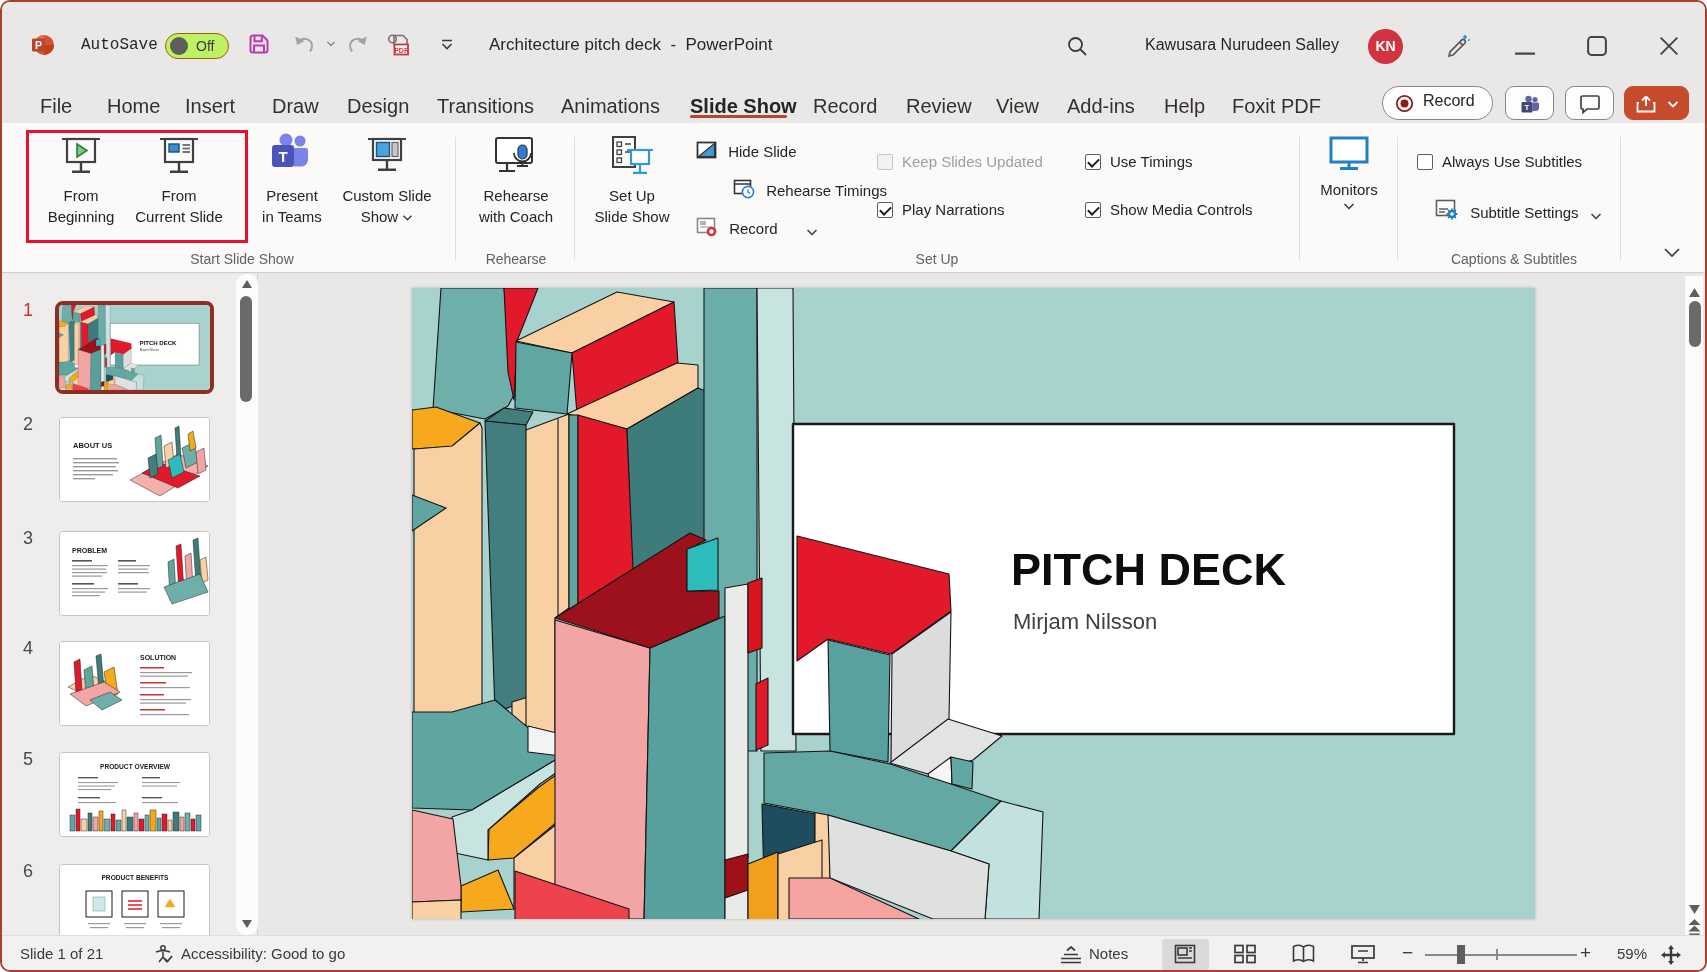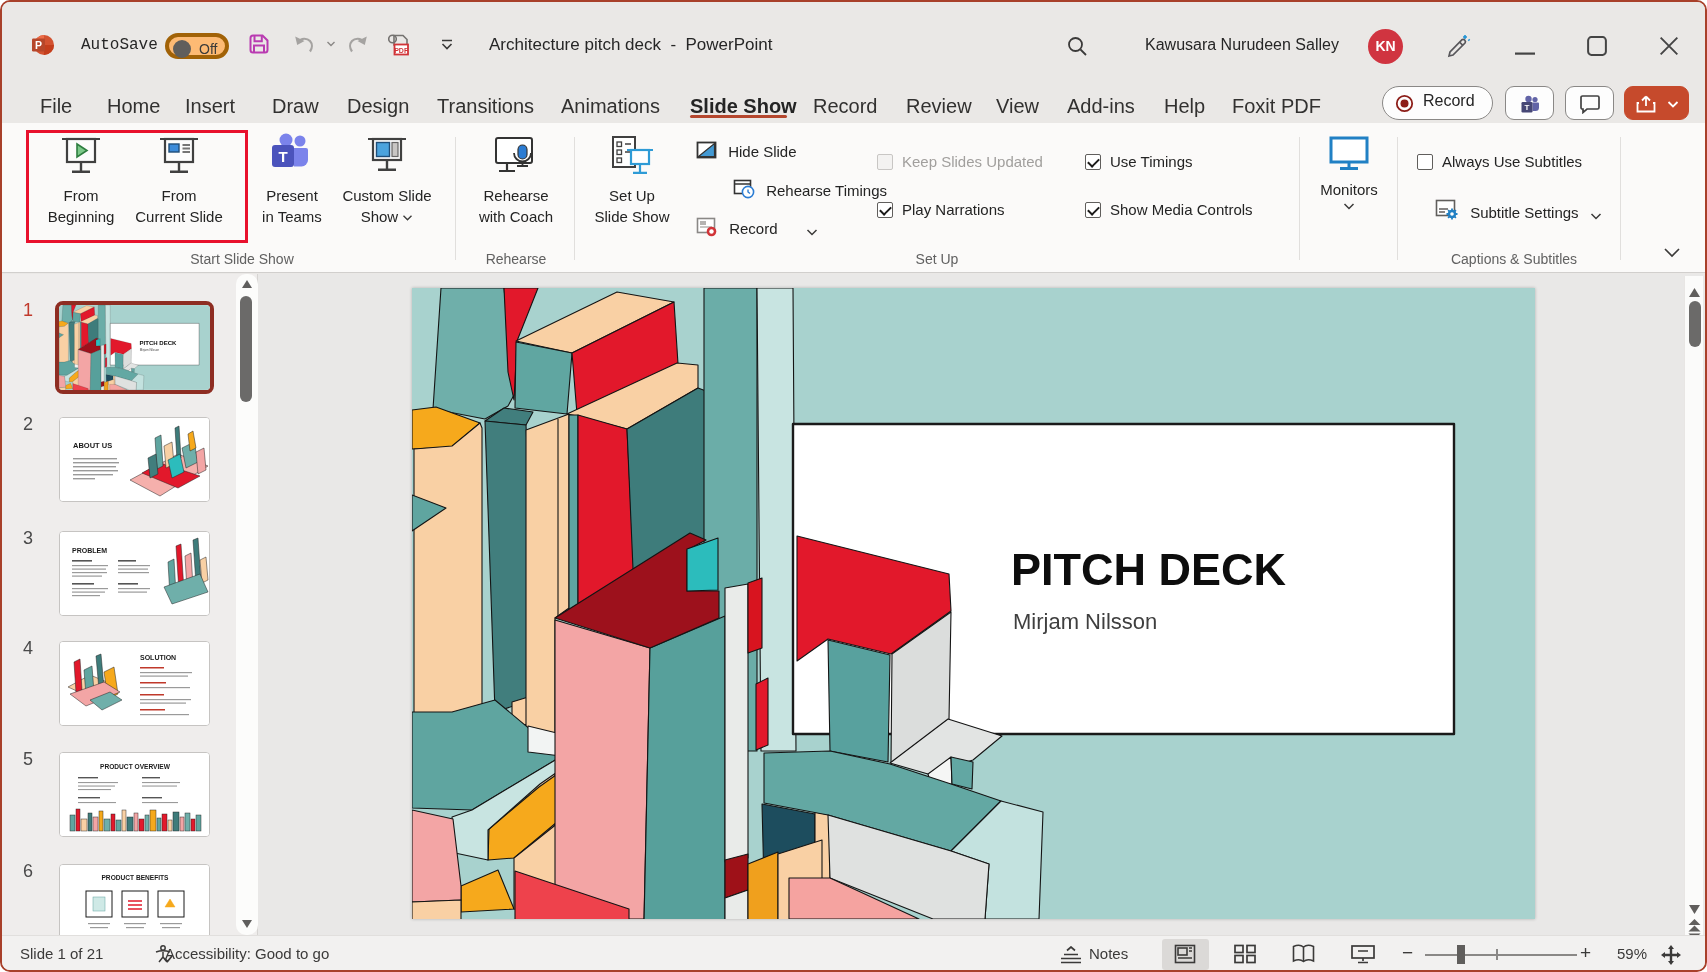--- a/index.html
+++ b/index.html
@@ -2,21 +2,21 @@
 <html><head>
 <meta charset="utf-8">
 <style>
 * { margin:0; padding:0; box-sizing:border-box; }
 html,body { width:1707px; height:972px; background:#fff; font-family:"Liberation Sans", sans-serif; overflow:hidden; }
 .win { position:absolute; left:0; top:0; width:1707px; height:972px; border:2px solid #a8402a; border-radius:10px; background:#eae8e6; overflow:hidden; }
 .abs { position:absolute; }
 
 .titlebar { position:absolute; left:0; top:0; width:100%; height:84px; background:#eae8e6; }
 .tb-text { position:absolute; font-size:16px; color:#262626; }
-.toggle { position:absolute; left:163px; top:31px; width:64px; height:26px; border:4px solid #a16207; border-radius:13px; background:#fdba74; }
+.toggle { position:absolute; left:163px; top:31px; width:64px; height:26px; border:1px solid #a16207; border-radius:13px; background:#bef264; }
 .toggle .knob { position:absolute; left:4px; top:3px; width:18px; height:18px; border-radius:50%; background:#605e5c; }
 .toggle .lab { position:absolute; left:30px; top:4px; font-size:14px; color:#3b3a39; }
 .qat { position:absolute; top:30px; }
 .avatar { position:absolute; left:1366px; top:27px; width:35px; height:35px; border-radius:50%; background:#d03440; color:#fff; font-size:14px; font-weight:bold; text-align:center; line-height:35px; }
 .caption-btn { position:absolute; top:35px; width:20px; height:20px; }
 
 .menubar { position:absolute; left:0; top:84px; width:100%; height:37px; background:#eae8e6; }
 .menu-item { position:absolute; top:9px; font-size:20px; color:#323130; }
 .menu-item.active { font-weight:bold; color:#242424; }
 .underline { position:absolute; left:688px; top:29px; width:97px; height:3px; background:#b5472e; border-radius:2px; }
@@ -585,21 +585,21 @@
     </div>
   </div>
 
   <div class="statusbar">
     <span class="sb-item" style="left:18px;">Slide 1 of 21</span>
     <svg class="sb-item" style="left:150px;top:8px" width="22" height="22" viewBox="0 0 22 22" fill="none" stroke="#3b3a39" stroke-width="1.5">
       <circle cx="11" cy="4" r="2.2"></circle>
       <path d="M4 8 C8 6.5 14 6.5 18 8 M11 8 V13 M11 13 L7 18 M11 13 L15 18"></path>
       <path d="M13 15 L15.5 17.5 L20 12" stroke-width="1.8"></path>
     </svg>
-    <span class="sb-item" style="left:163px;">Accessibility: Good to go</span>
+    <span class="sb-item" style="left:179px;">Accessibility: Good to go</span>
     <svg class="sb-item" style="left:1057px;top:10px" width="24" height="18" viewBox="0 0 24 18" stroke="#3b3a39" fill="none">
         <path d="M2 16.5 H22 M2 12.5 H22 M5 8.5 H19 M8 4.5 L12 1 L16 4.5" stroke-width="1.7"></path>
       </svg>
     <span class="sb-item" style="left:1087px;">Notes</span>
     <div class="abs" style="left:1160px;top:3px;width:47px;height:31px;background:#dbd9d7;border-radius:3px;"></div>
     <svg class="sb-item" style="left:1172px;top:8px" width="22" height="20" viewBox="0 0 22 20" fill="none" stroke="#3b3a39" stroke-width="1.6">
         <rect x="1.5" y="1.5" width="19" height="17"></rect>
         <rect x="4" y="4" width="9" height="7"></rect>
         <path d="M4 14 H18 M15 4 H18 M15 7 H18"></path>
       </svg>

